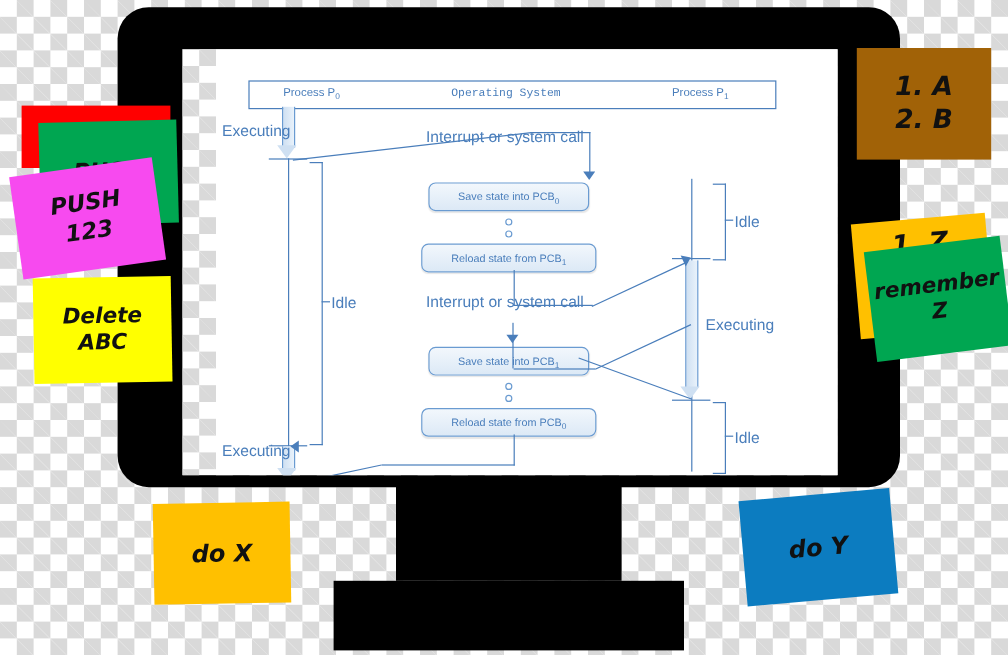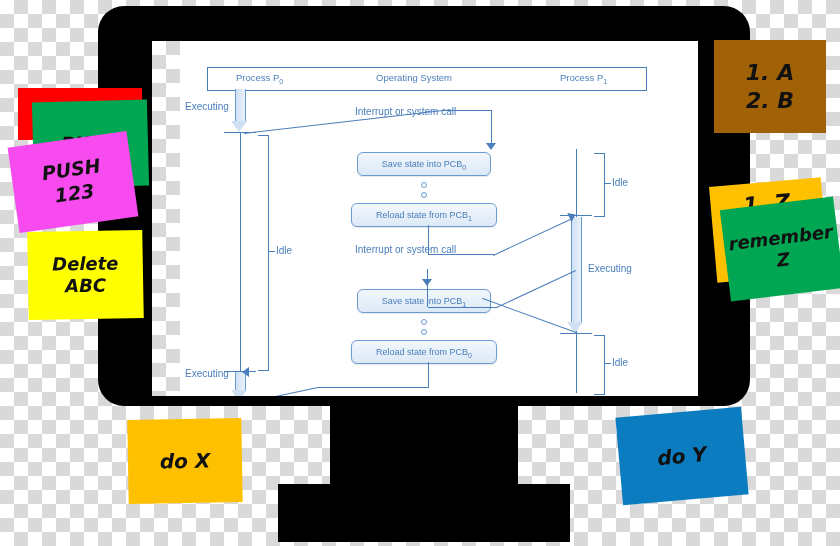--- a/index.html
+++ b/index.html
@@ -60,21 +60,21 @@
   .vline{position:absolute;width:0;border-left:1.6px solid #4a7ebb;}
   .hline{position:absolute;height:0;border-top:1.6px solid #4a7ebb;}
 
   .fatarrow{position:absolute;width:9px;background:linear-gradient(90deg,#cfe0f2,#e9f2fb);
             border-left:1.2px solid #6a9bd1;border-right:1.2px solid #6a9bd1;}
   .fathead{position:absolute;width:0;height:0;border-left:8px solid transparent;
            border-right:8px solid transparent;border-top:11px solid #cfe0f2;}
 
   .tick{position:absolute;height:0;border-top:1.8px solid #4a7ebb;}
 
-  .lbl{position:absolute;font-size:10px;color:#4a7ebb;white-space:nowrap;}
+  .lbl{position:absolute;font-size:13px;color:#4a7ebb;white-space:nowrap;}
 
   .brk{position:absolute;border:1.4px solid #4a7ebb;border-left:none;width:10px;}
   .brktick{position:absolute;height:0;border-top:1.4px solid #4a7ebb;width:7px;}
 
   .dot{position:absolute;width:4px;height:4px;border:1px solid #6a9bd1;border-radius:50%;}
 
   .diag{position:absolute;transform-origin:0 0;border-top:1.6px solid #4a7ebb;height:0;}
 
   .arrowdown{position:absolute;width:0;height:0;border-left:5px solid transparent;
              border-right:5px solid transparent;border-top:7px solid #4a7ebb;}
@@ -96,21 +96,21 @@
 
 <div id="monitor-bezel"></div>
 <div id="monitor-neck"></div>
 <div id="monitor-base"></div>
 
 <div id="screen">
   <div id="diagram-canvas">
 
     <div id="header-bar">
       <span class="hdr-label" style="left:28px;"><span>Process P</span><span class="sub">0</span></span>
-      <span class="hdr-label" style="left:168px;">Operating System</span>
+      <span class="hdr-label" style="left:168px;font-family:Liberation Mono, monospace;">Operating System</span>
       <span class="hdr-label" style="left:352px;"><span>Process P</span><span class="sub">1</span></span>
     </div>
 
     <div class="fatarrow" style="left:55px;top:48px;height:34px;"></div>
     <div class="fathead" style="left:51px;top:80px;"></div>
     <div class="tick" style="left:44px;top:91px;width:32px;"></div>
     <div class="vline" style="left:60px;top:91px;height:240px;"></div>
     <div class="tick" style="left:44px;top:330px;width:32px;"></div>
     <div class="fatarrow" style="left:55px;top:331px;height:20px;"></div>
     <div class="fathead" style="left:51px;top:349px;"></div>

